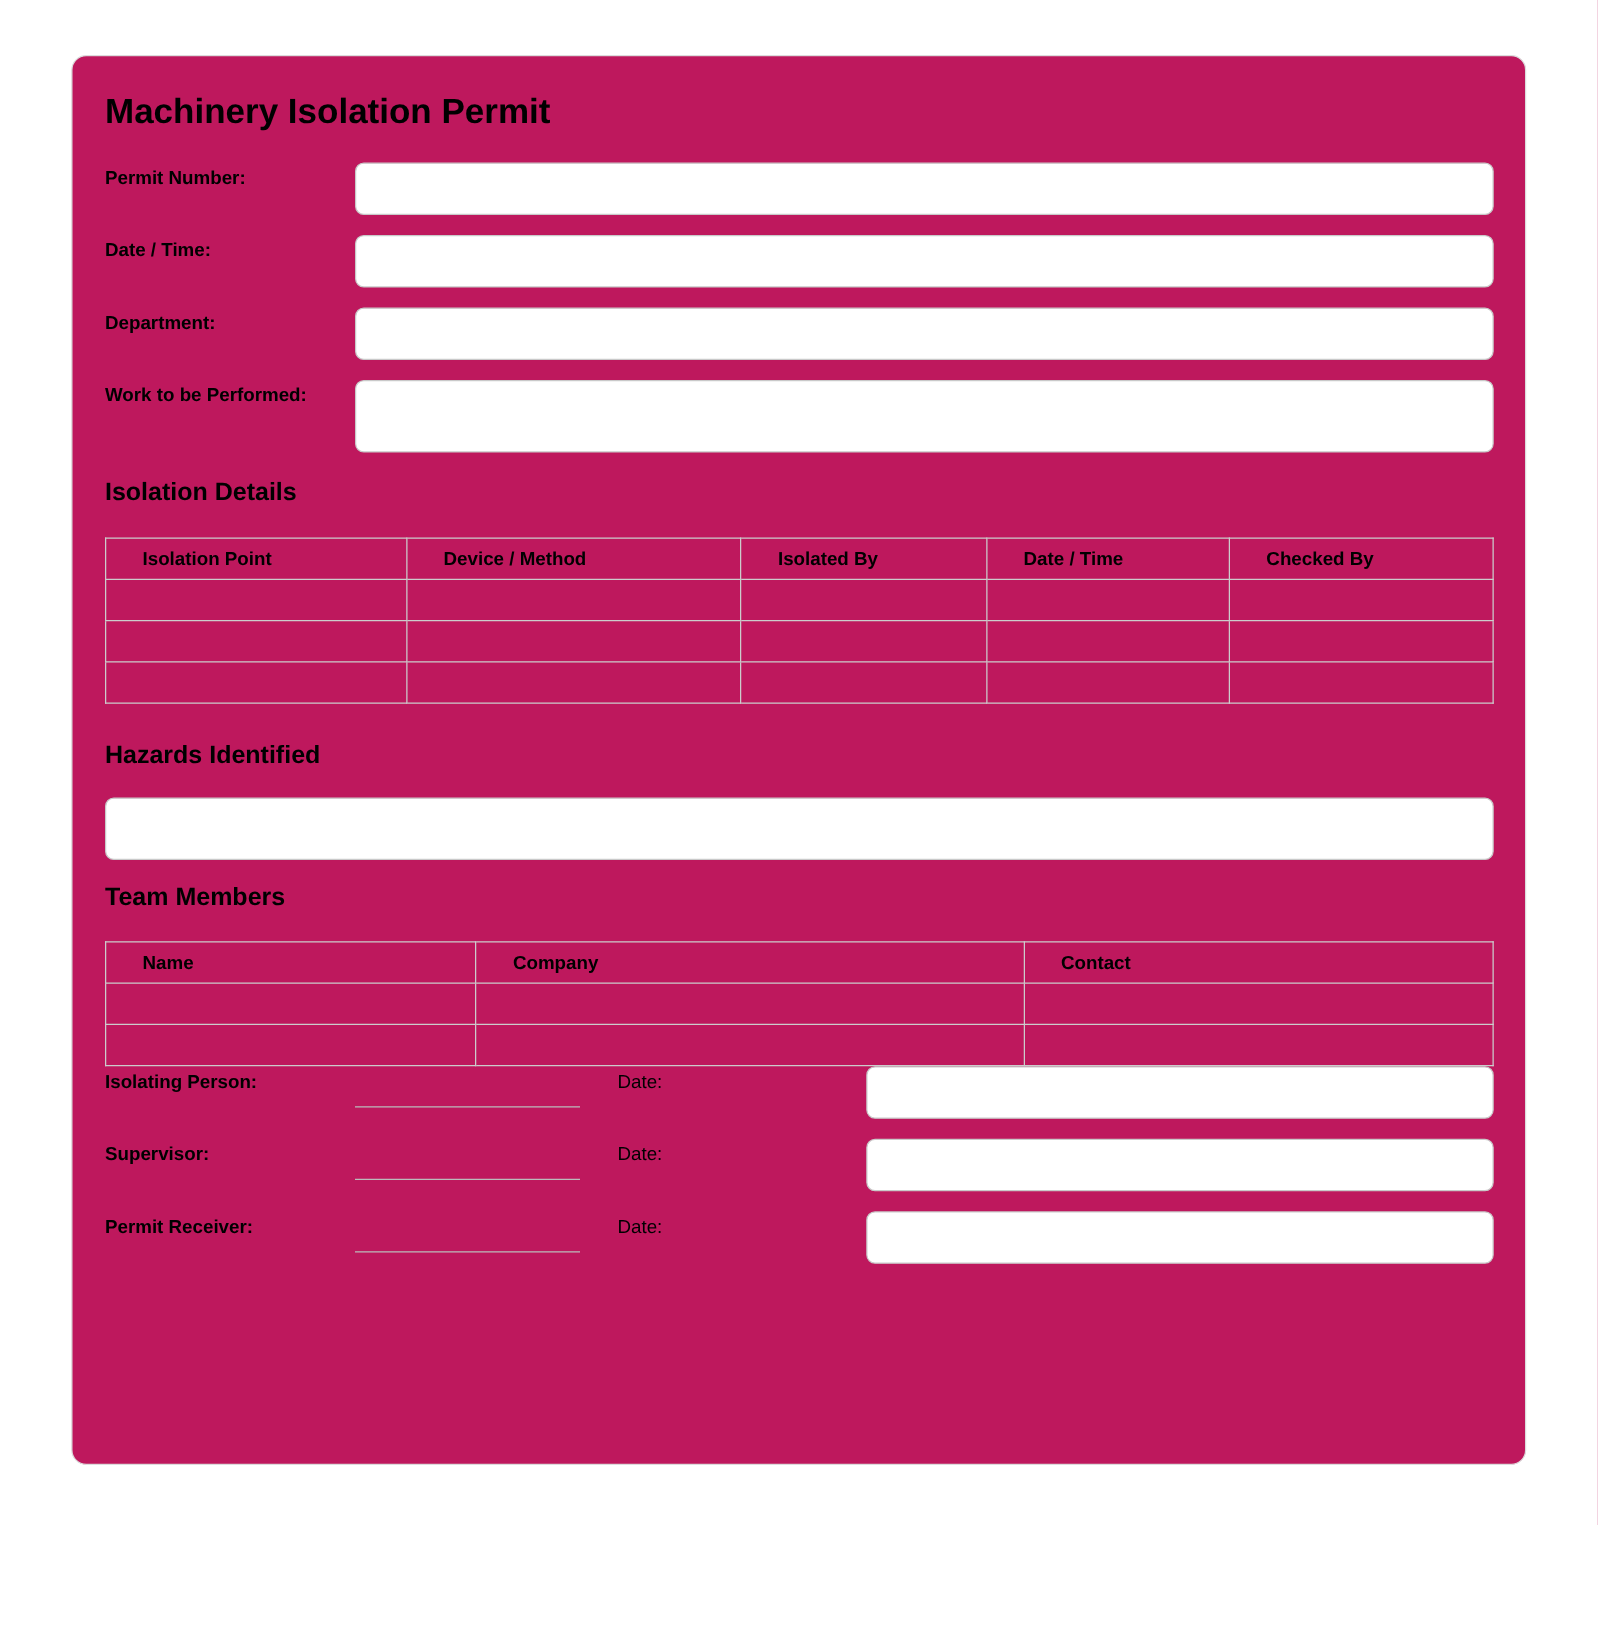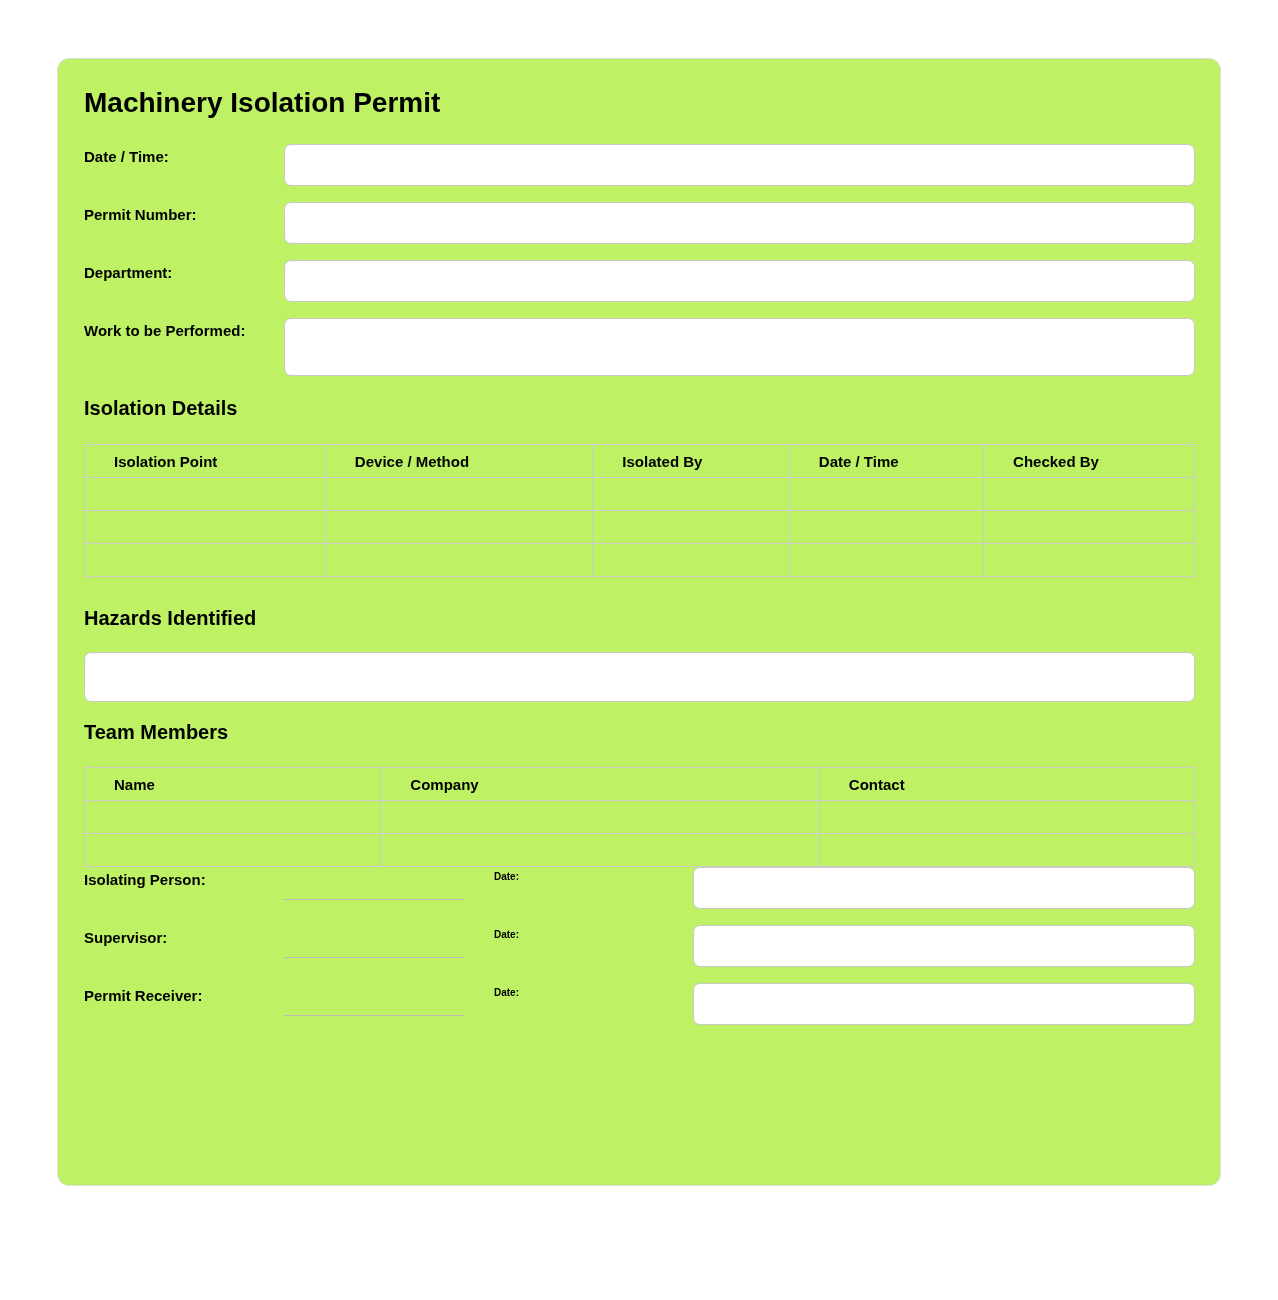--- a/index.html
+++ b/index.html
@@ -11,24 +11,24 @@
   }
   .page {
     width: 1278px;
     height: 1300px;
     background: #ffffff;
     position: relative;
   }
   .card {
     position: absolute;
     left: 57px;
-    top: 58px;
+    top: 44px;
     width: 1164px;
     min-height: 1128px;
-    background: #bef264;
+    background: #be185d;
     border: 1px solid #dcdcdc;
     border-radius: 12px;
     padding: 28px 25px 41px 26px;
   }
   .title {
     font-size: 28px;
     font-weight: bold;
     line-height: 1.15;
     margin-bottom: 25px;
   }
@@ -121,42 +121,42 @@
   .sig-line {
     width: 180px;
     flex: 0 0 180px;
     height: 33px;
     border-bottom: 1px solid #bbbbbb;
     margin-right: 30px;
   }
   .date-lbl {
     width: 199px;
     flex: 0 0 199px;
-    font-size: 10px;
-    font-weight: bold;
+    font-size: 15px;
+    font-weight: normal;
     padding-top: 4px;
     line-height: 1.2;
   }
   .iso-table { margin-bottom: 0; }
 </style>
 </head>
 <body>
 
 <div class="page">
   <div class="card">
 
     <div class="title">Machinery Isolation Permit</div>
 
     <div class="form-row">
+      <div class="lbl">Permit Number:</div>
+      <input class="tb" type="text" style="">
+    </div>
+
+    <div class="form-row">
       <div class="lbl">Date / Time:</div>
-      <input class="tb" type="text" style="">
-    </div>
-
-    <div class="form-row">
-      <div class="lbl">Permit Number:</div>
       <input class="tb" type="text" style="">
     </div>
 
     <div class="form-row">
       <div class="lbl">Department:</div>
       <input class="tb" type="text" style="">
     </div>
 
 
     <div class="form-row">

